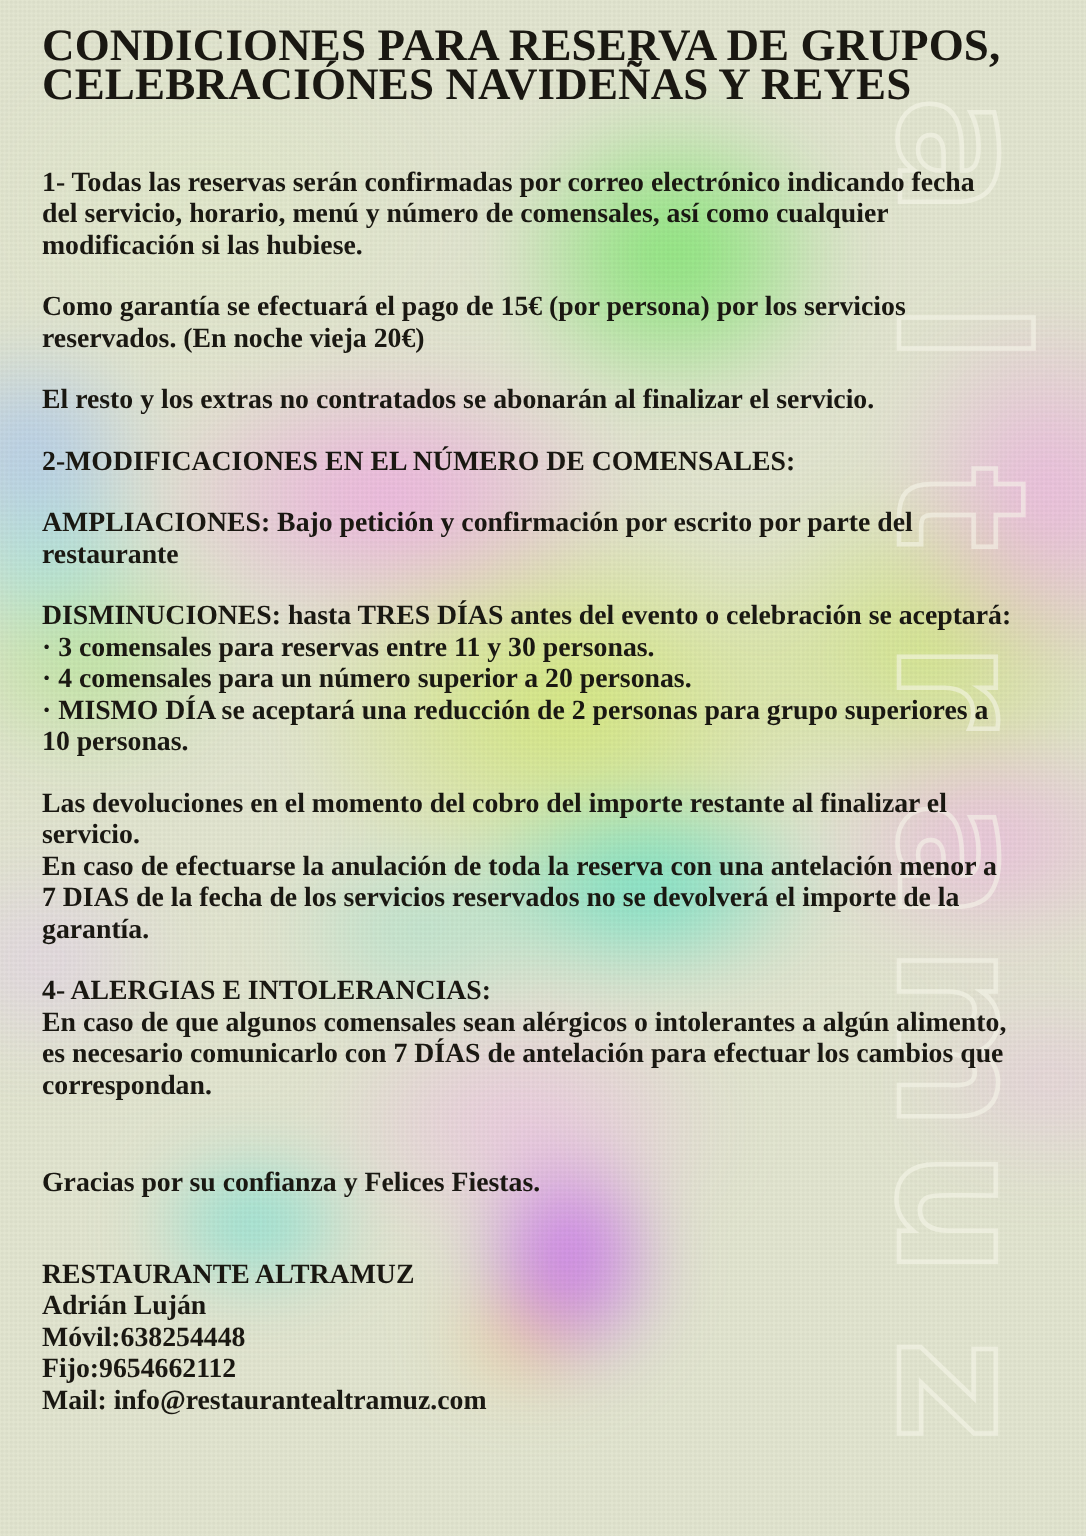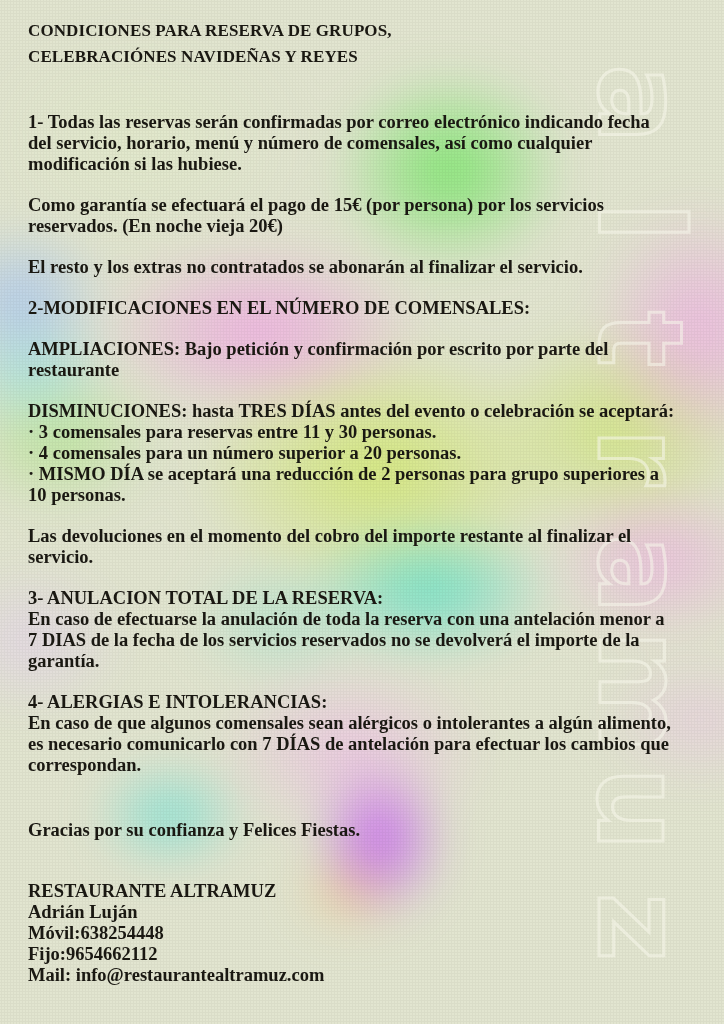--- a/index.html
+++ b/index.html
@@ -48,21 +48,21 @@
     display:flex;flex-direction:column;justify-content:space-between;align-items:center;
     opacity:.55;pointer-events:none;
   }
   .wm-letter{
     font-family:"DejaVu Sans",sans-serif;font-weight:bold;font-size:118px;line-height:.95;
     color:transparent;-webkit-text-stroke:3px var(--wm);
     transform:rotate(90deg);
   }
   .content{position:absolute;inset:0;padding:18px 48px 0 28px;color:var(--ink);}
   h1.doc-title{
-    margin:0;font-size:17px;line-height:26px;font-weight:bold;letter-spacing:.1px;
+    margin:0;font-size:30px;line-height:26px;font-weight:bold;letter-spacing:.1px;
   }
   .doc-body{margin-top:42px;width:650px;font-size:18.5px;line-height:21px;font-weight:bold;}
   .block{margin:20px 0 0 0;}
   .doc-body .block:first-child{margin-top:4px;}
   .block.gap-flush{margin-top:0;}
   .block.gap-xl{margin-top:44px;}
   .signature{margin-top:40px;font-size:18.5px;line-height:21px;font-weight:bold;}
   .sig-line{margin:0;}
 </style>
 </head>
@@ -112,21 +112,20 @@
         <p class="block">DISMINUCIONES: hasta TRES DÍAS antes del evento o celebración se aceptará:</p>
 
         <p class="block gap-flush">· 3 comensales para reservas entre 11 y 30 personas.</p>
 
         <p class="block gap-flush">· 4 comensales para un número superior a 20 personas.</p>
 
         <p class="block gap-flush">· MISMO DÍA se aceptará una reducción de 2 personas para grupo superiores a 10 personas.</p>
 
         <p class="block">Las devoluciones en el momento del cobro del importe restante al finalizar el servicio.</p>
 
-        <p class="block">3- ANULACION TOTAL DE LA RESERVA:</p>
 
         <p class="block gap-flush">En caso de efectuarse la anulación de toda la reserva con una antelación menor a 7 DIAS de la fecha de los servicios reservados no se devolverá el importe de la garantía.</p>
 
         <p class="block">4- ALERGIAS E INTOLERANCIAS:</p>
 
         <p class="block gap-flush">En caso de que algunos comensales sean alérgicos o intolerantes a algún alimento, es necesario comunicarlo con 7 DÍAS de antelación para efectuar los cambios que correspondan.</p>
 
         <p class="block gap-xl">Gracias por su confianza y Felices Fiestas.</p>
       </div>
 

